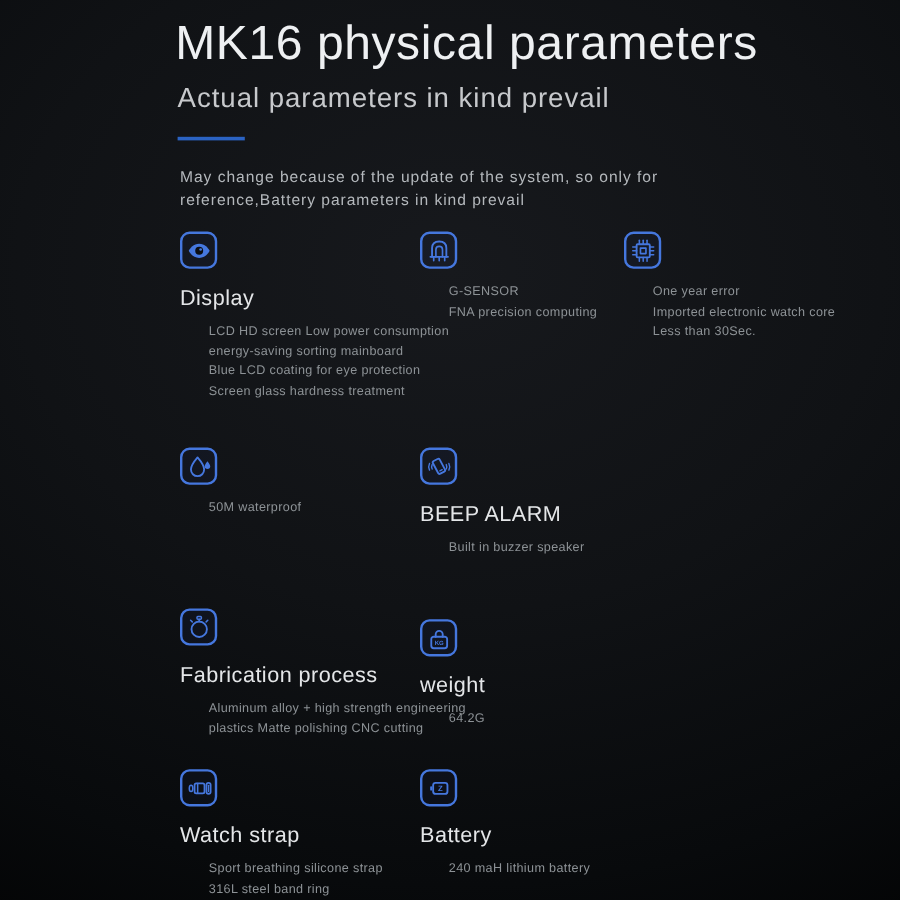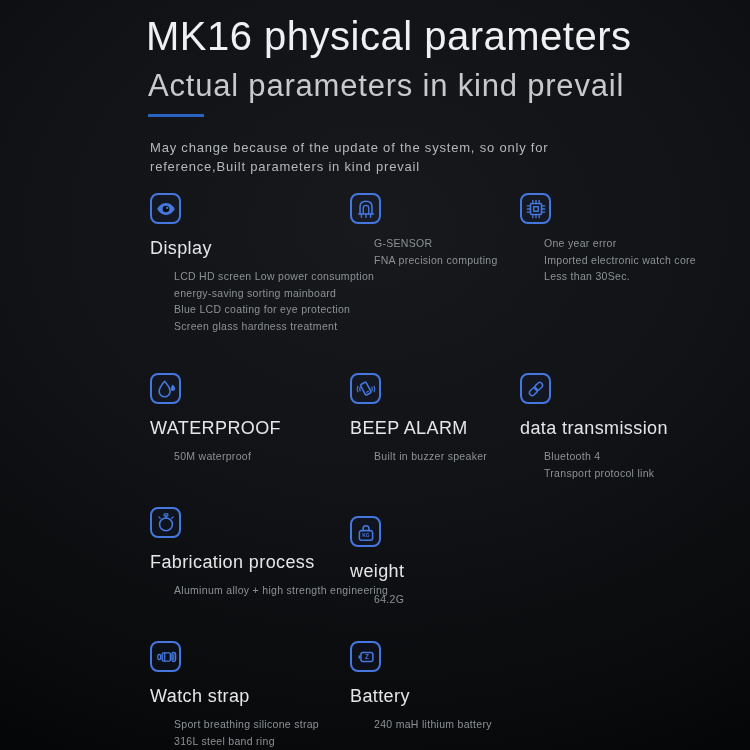--- a/index.html
+++ b/index.html
@@ -9,21 +9,21 @@
     font-family:"Liberation Sans", sans-serif;
     text-decoration:underline;
     -webkit-font-smoothing:antialiased;
   }
   .page-title{
     position:absolute;left:146px;top:14px;
     font-size:40px;font-weight:200;letter-spacing:0.5px;color:#eef0f2;
   }
   .page-subtitle{
     position:absolute;left:148px;top:68px;
-    font-size:31px;font-weight:300;letter-spacing:0.8px;color:#c7c9cc;
+    font-size:23px;font-weight:300;letter-spacing:0.8px;color:#c7c9cc;
   }
   .title-underline{
     position:absolute;left:148px;top:114px;width:56px;height:3px;
     background:#2b63c3;
   }
   .note{
     position:absolute;left:150px;top:138px;width:410px;
     font-size:13px;font-weight:400;letter-spacing:0.8px;line-height:19px;color:#b4b8bc;
   }
   .cell{position:absolute;}
@@ -49,21 +49,21 @@
 </head>
 <body>
 
 <div class="stage">
 
   <div class="page-title">MK16 physical parameters</div>
   <div class="page-subtitle">Actual parameters in kind prevail</div>
   <div class="title-underline"></div>
   <div class="note">
     <div>May change because of the update of the system, so only for</div>
-    <div>reference,Built parameters in kind prevail</div>
+    <div>reference,Battery parameters in kind prevail</div>
   </div>
 
   <div class="cell" style="left:150px;top:193px;width:190px">
     <div class="icon-box">
       <svg width="22" height="22" viewBox="0 0 24 24">
         <path class="fl" d="M12 5.5 C17 5.5 20.5 9.6 21.5 12 C20.5 14.4 17 18.5 12 18.5 C7 18.5 3.5 14.4 2.5 12 C3.5 9.6 7 5.5 12 5.5 Z"></path>
         <circle cx="12" cy="12" r="3.6" fill="#0c0e12"></circle>
         <circle class="fl" cx="13.3" cy="10.8" r="1.2"></circle>
       </svg>
     </div>
@@ -115,67 +115,54 @@
     <div class="cell-line">Less than 30Sec.</div>
   </div>
 
   <div class="cell" style="left:150px;top:373px;width:190px">
     <div class="icon-box">
       <svg width="22" height="22" viewBox="0 0 24 24">
         <path class="st" stroke-width="1.7" d="M10.5 3.5 C10.5 3.5 4.5 10.5 4.5 14.5 a6 6 0 0 0 12 0 C16.5 10.5 10.5 3.5 10.5 3.5 Z"></path>
         <path class="fl" d="M19.5 7 C19.5 7 17 10 17 11.6 a2.5 2.5 0 0 0 5 0 C22 10 19.5 7 19.5 7 Z"></path>
       </svg>
     </div>
-    <div class="cell-title">WATERPROOF</div>
     <div class="cell-line">50M waterproof</div>
   </div>
 
   <div class="cell" style="left:350px;top:373px;width:165px">
     <div class="icon-box">
       <svg width="22" height="22" viewBox="0 0 24 24">
         <g transform="rotate(-28 12 12)">
           <rect class="st" stroke-width="1.7" x="8.5" y="5" width="7" height="13" rx="1.5"></rect>
           <line class="st" stroke-width="1.2" x1="10.8" y1="15.5" x2="13.2" y2="15.5"></line>
         </g>
         <path class="st" stroke-width="1.3" d="M3.2 9 q-1.5 3 0 6"></path>
         <path class="st" stroke-width="1.3" d="M5.6 10 q-1 2 0 4"></path>
         <path class="st" stroke-width="1.3" d="M20.8 9 q1.5 3 0 6"></path>
         <path class="st" stroke-width="1.3" d="M18.4 10 q1 2 0 4"></path>
       </svg>
     </div>
     <div class="cell-title">BEEP ALARM</div>
     <div class="cell-line">Built in buzzer speaker</div>
   </div>
 
-  <div class="cell" style="left:520px;top:373px;width:225px">
-    <div class="icon-box">
-      <svg width="22" height="22" viewBox="0 0 24 24">
-        <g transform="rotate(-45 12 12)">
-          <rect class="st" stroke-width="1.6" x="3.2" y="9" width="9.6" height="6" rx="3"></rect>
-          <rect class="st" stroke-width="1.6" x="11.2" y="9" width="9.6" height="6" rx="3"></rect>
-        </g>
-      </svg>
-    </div>
-    <div class="cell-title">data transmission</div>
-    <div class="cell-line">Bluetooth 4</div>
-    <div class="cell-line">Transport protocol link</div>
-  </div>
 
   <div class="cell" style="left:150px;top:507px;width:195px">
     <div class="icon-box">
       <svg width="22" height="22" viewBox="0 0 24 24">
         <circle class="st" stroke-width="1.7" cx="12" cy="13.5" r="7"></circle>
         <rect class="st" stroke-width="1.4" x="10" y="2" width="4" height="2.4" rx="0.8"></rect>
         <line class="st" stroke-width="1.5" x1="12" y1="4.4" x2="12" y2="6.5"></line>
         <line class="st" stroke-width="1.4" x1="18.3" y1="6.8" x2="19.8" y2="5.3"></line>
         <line class="st" stroke-width="1.4" x1="5.7" y1="6.8" x2="4.2" y2="5.3"></line>
       </svg>
     </div>
     <div class="cell-title">Fabrication process</div>
     <div class="cell-line">Aluminum alloy + high strength engineering</div>
+    <div class="cell-line">plastics Matte polishing CNC cutting</div>
   </div>
 
   <div class="cell" style="left:350px;top:516px;width:165px">
     <div class="icon-box">
       <svg width="22" height="22" viewBox="0 0 24 24">
         <path class="st" stroke-width="1.7" d="M7 10.5 h10 a2.2 2.2 0 0 1 2.2 2.2 v6 a2.2 2.2 0 0 1 -2.2 2.2 h-10 a2.2 2.2 0 0 1 -2.2 -2.2 v-6 a2.2 2.2 0 0 1 2.2 -2.2 Z"></path>
         <path class="st" stroke-width="1.7" d="M8.8 10.5 V8.3 a3.2 3.2 0 0 1 6.4 0 V10.5"></path>
         <text x="12" y="17.6" font-size="5.5" text-anchor="middle">KG</text>
       </svg>
     </div>

